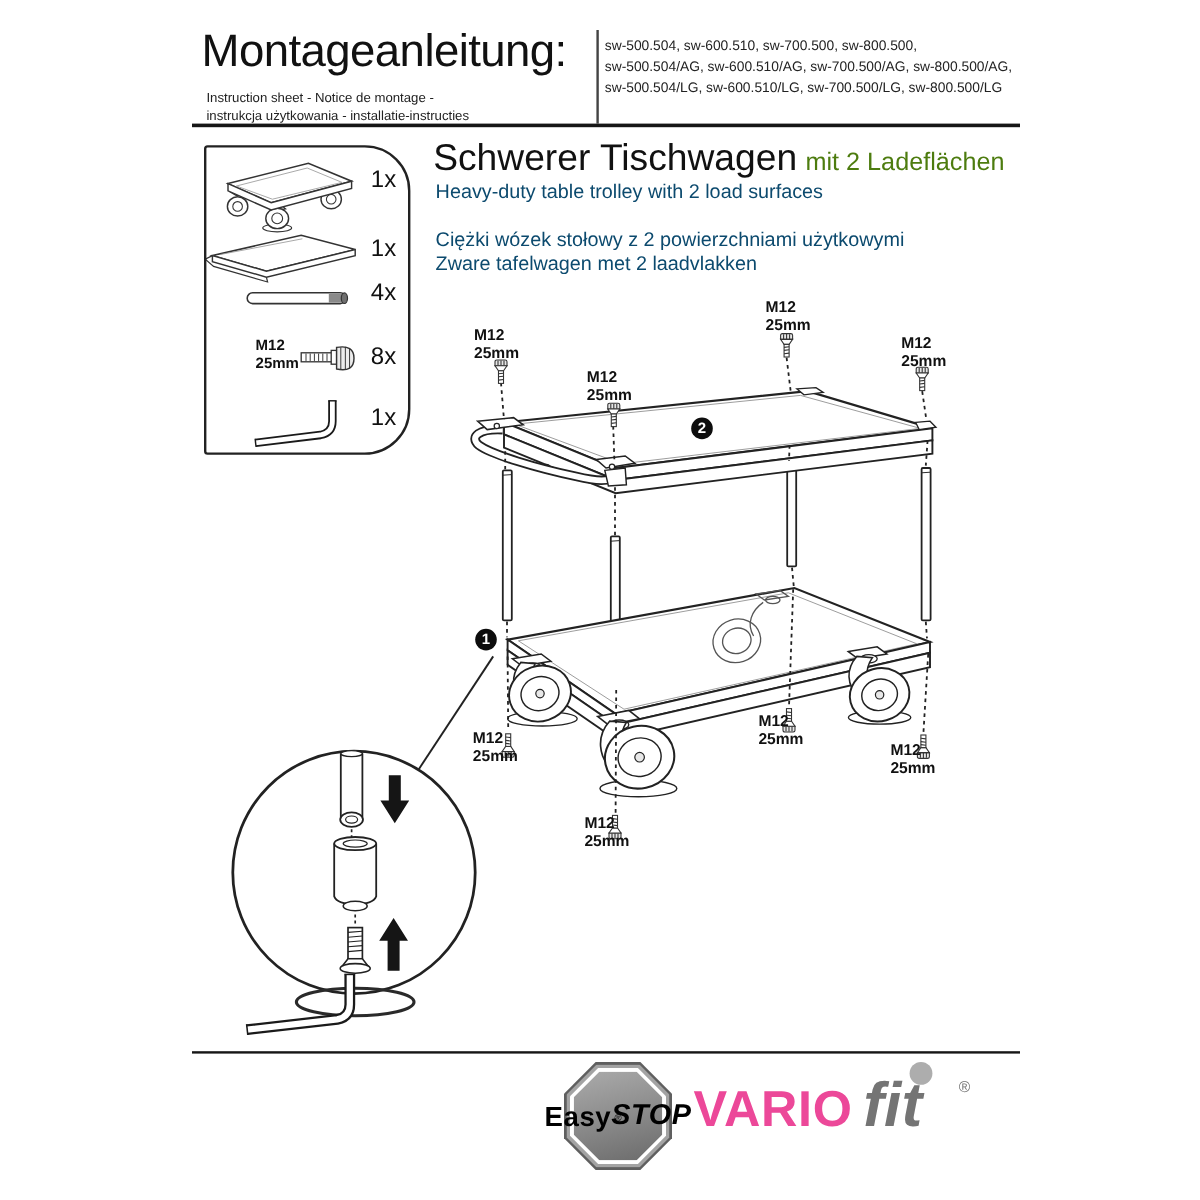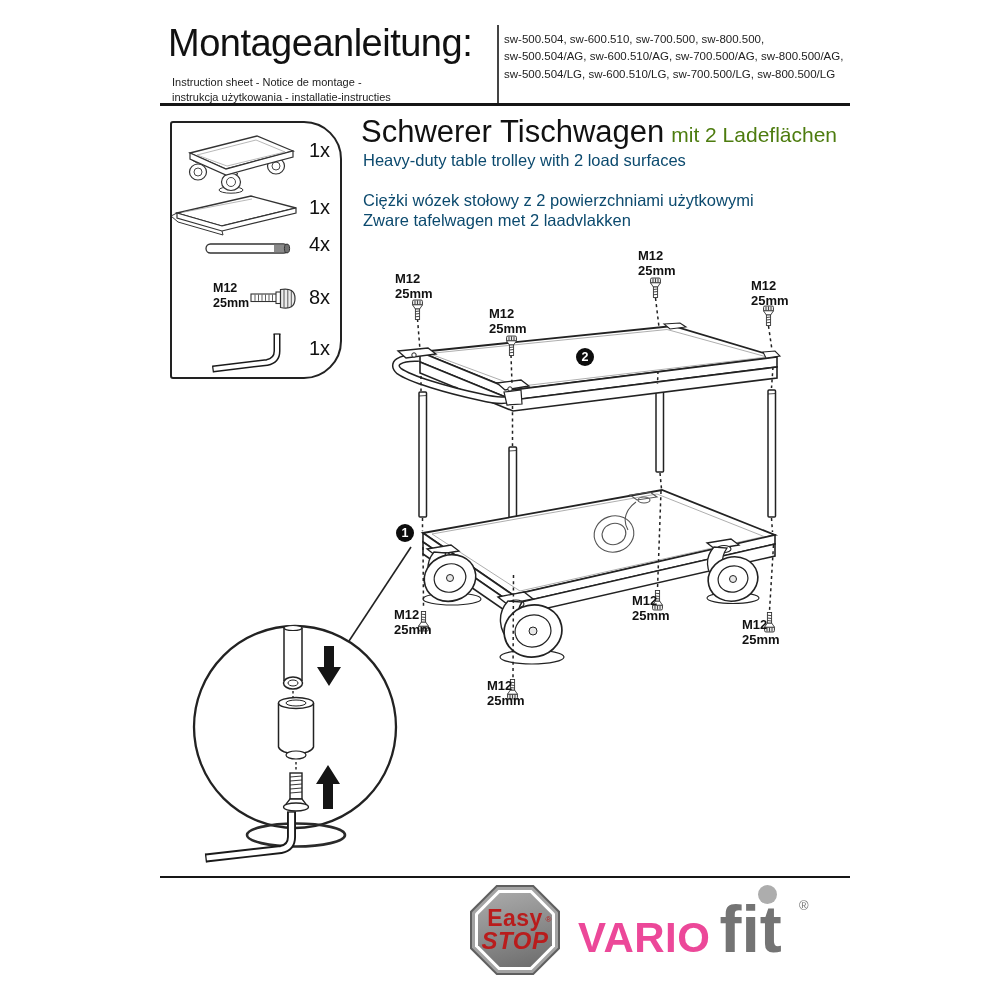--- a/index.html
+++ b/index.html
@@ -33,29 +33,29 @@
   .marker{width:18px;height:18px;border-radius:50%;background:#0d0d0d;color:#fff;
           font-size:12.5px;font-weight:700;text-align:center;line-height:18px;}
 
   
   .octa{clip-path:polygon(29.3% 0%,70.7% 0%,100% 29.3%,100% 70.7%,70.7% 100%,29.3% 100%,0% 70.7%,0% 29.3%);}
   .es-wrap{left:470px;top:885px;width:90px;height:90px;}
   .es-l1{position:absolute;inset:0;background:#5f5f5f;}
   .es-l2{position:absolute;inset:2px;background:#a3a3a3;}
   .es-l3{position:absolute;inset:5px;background:#ffffff;}
   .es-l4{position:absolute;inset:8px;background:linear-gradient(165deg,#ababab 0%,#8f8f8f 45%,#6b6b6b 100%);}
-  .es-text{position:absolute;inset:0;display:flex;flex-direction:column;align-items:center;justify-content:center;color:#b91c1c;}
+  .es-text{position:absolute;inset:0;display:flex;flex-direction:row;align-items:center;justify-content:center;color:#000000;}
   .es-easy{font-size:23px;font-weight:600;letter-spacing:0.5px;line-height:22px;position:relative;}
   .es-stop{font-size:24px;font-weight:700;font-style:italic;letter-spacing:0.5px;line-height:24px;}
   .es-reg{position:absolute;right:-9px;top:2px;font-size:8px;font-weight:400;}
 
   
   .vf-wrap{left:578px;top:891px;height:70px;white-space:nowrap;}
   .vf-vario{font-size:42px;font-weight:700;color:#ec4899;letter-spacing:0.5px;vertical-align:baseline;}
-  .vf-fit{font-size:66px;font-weight:700;color:#747474;margin-left:9px;vertical-align:baseline;}
+  .vf-fit{font-size:52px;font-weight:700;font-style:italic;color:#747474;margin-left:9px;vertical-align:baseline;}
   .vf-dot{position:absolute;left:180px;top:-6px;width:19px;height:19px;border-radius:50%;background:#adadad;}
   .vf-reg{position:absolute;left:221px;top:7px;font-size:13px;color:#747474;}
 </style>
 </head>
 <body>
 
 <div class="page">
 
   <svg class="art" viewBox="0 0 1000 1000" aria-hidden="true">
     <defs>

